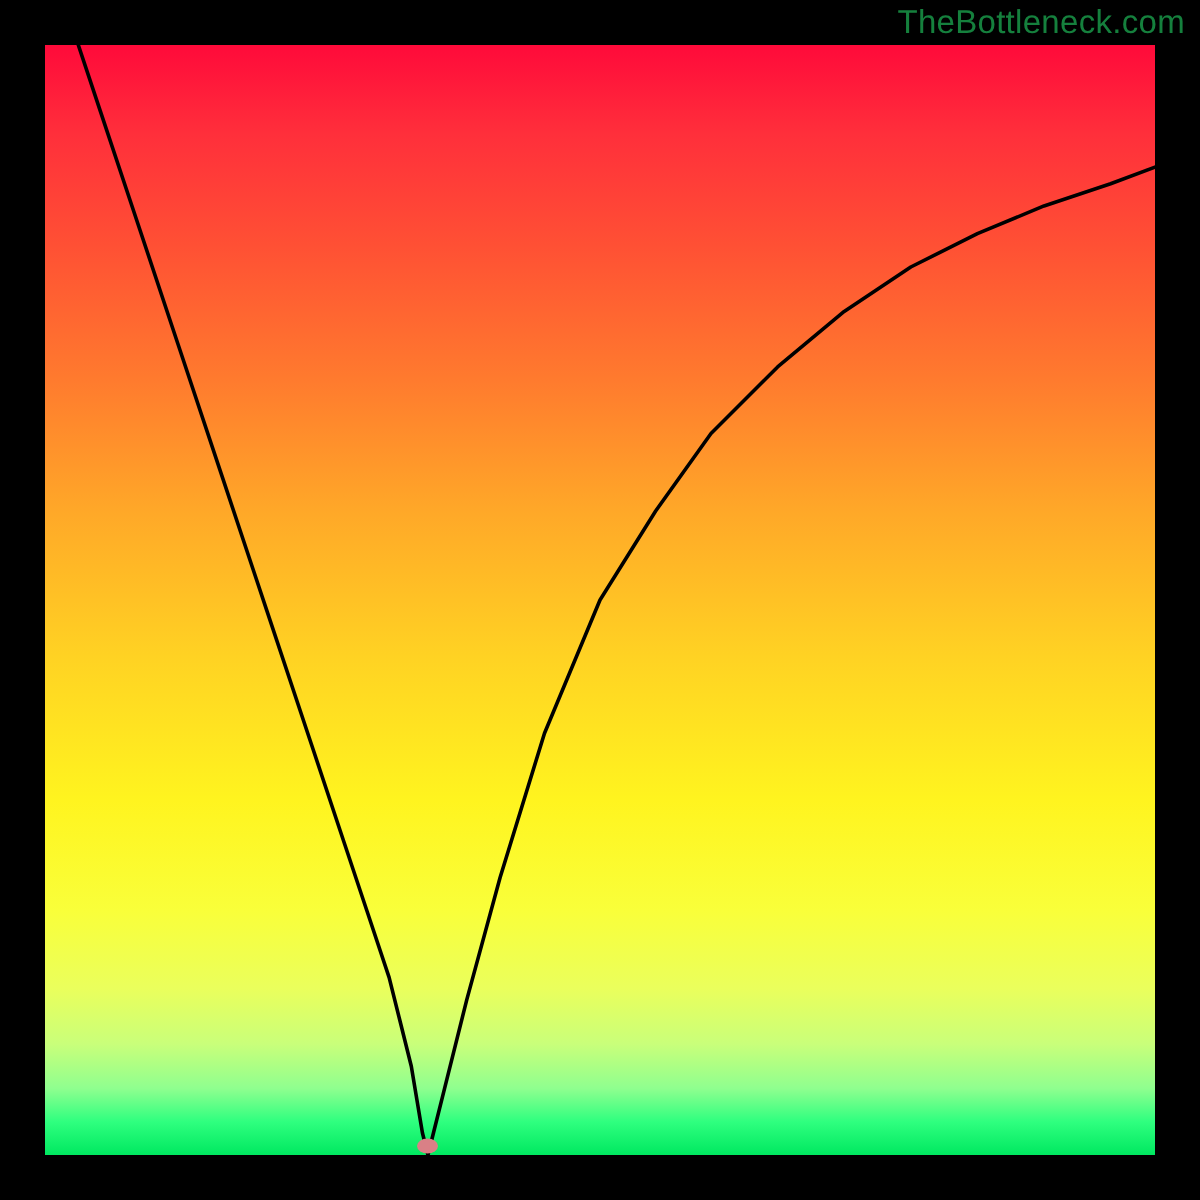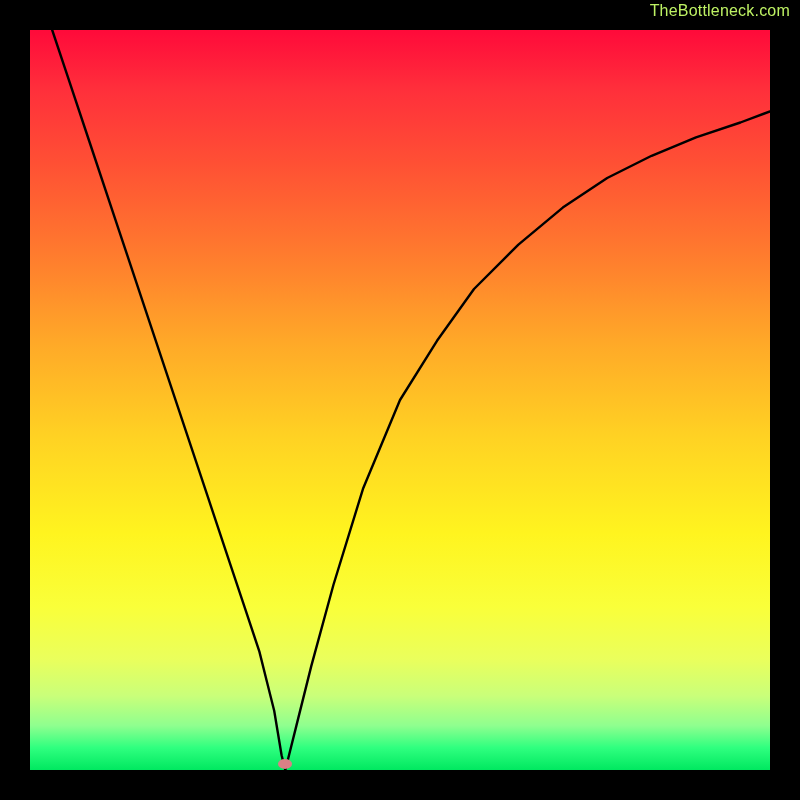--- a/index.html
+++ b/index.html
@@ -14,22 +14,22 @@
   .frame {
     position: relative;
     width: 800px;
     height: 800px;
     background: #000;
   }
   .watermark {
     position: absolute;
     top: 2px;
     right: 10px;
-    color: #bef264;
-    font-size: 16px;
+    color: #15803d;
+    font-size: 22px;
     font-weight: 500;
     letter-spacing: 0.2px;
     z-index: 4;
     user-select: none;
   }
   .plot-area {
     position: absolute;
     left: 30px;
     top: 30px;
     width: 740px;

